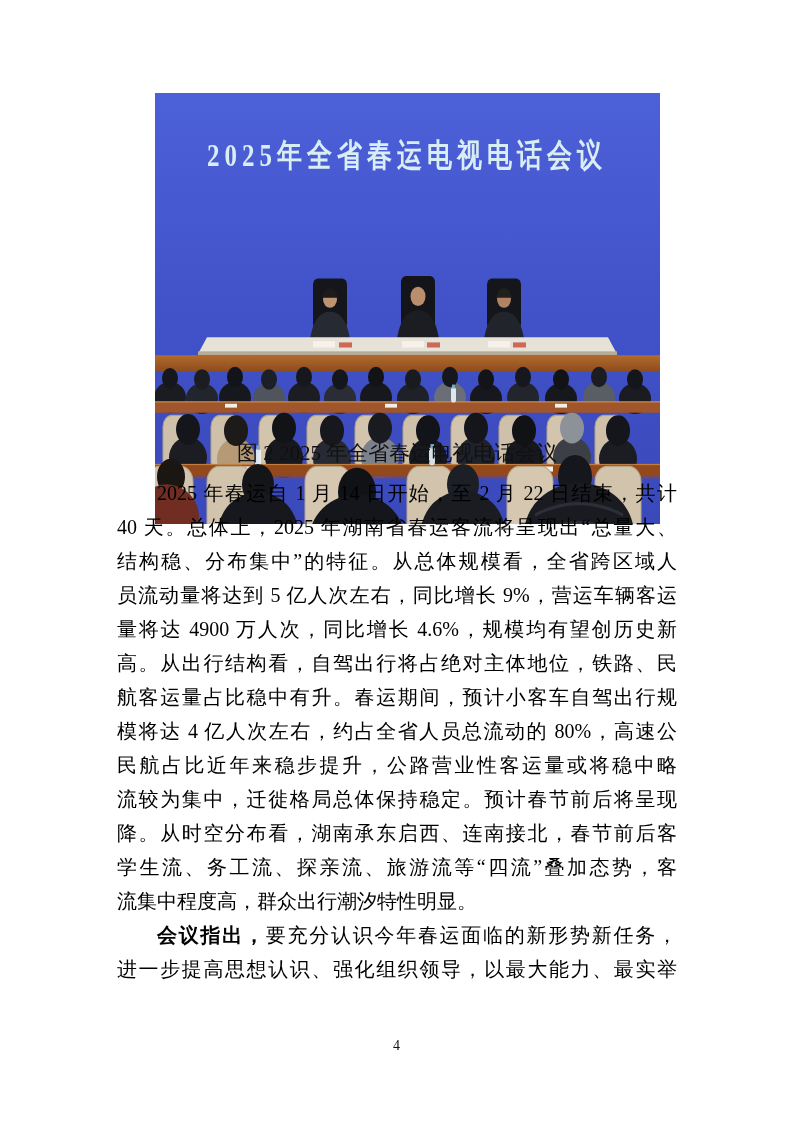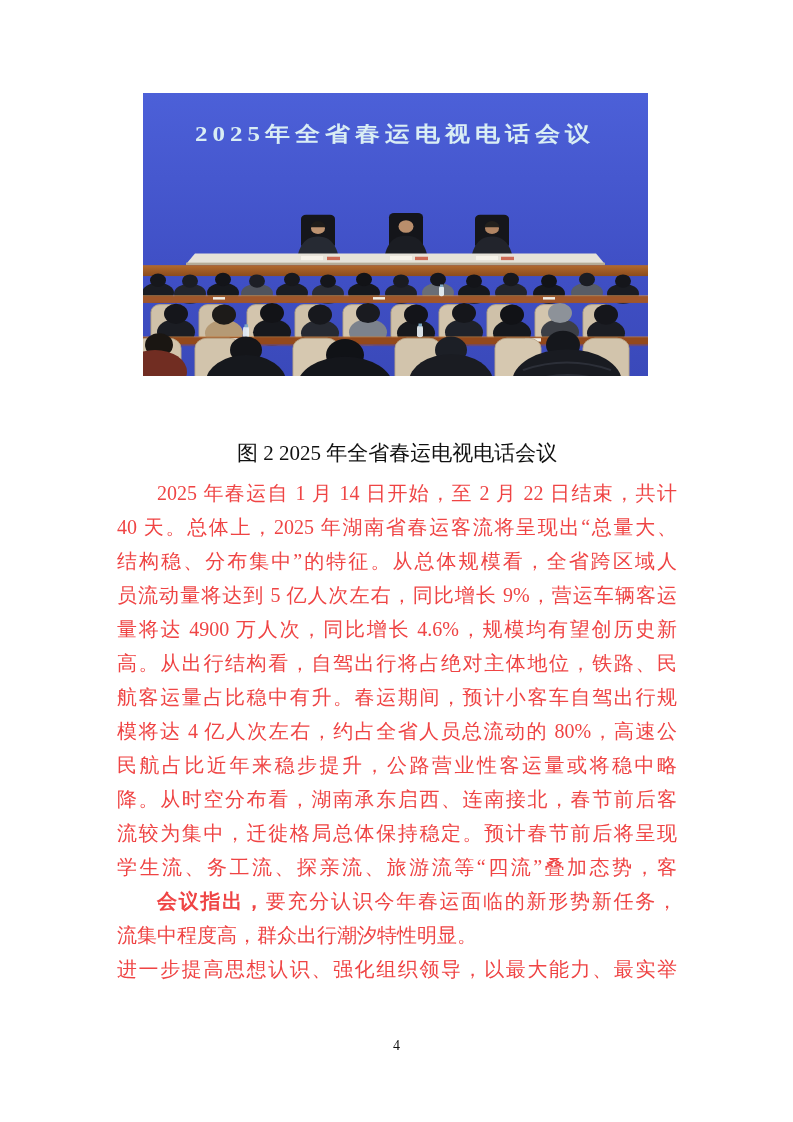--- a/index.html
+++ b/index.html
@@ -2,31 +2,31 @@
 <html><head>
 <meta charset="utf-8">
 <style>
   html,body { margin:0; padding:0; background:#ffffff; }
   .page {
     position:relative; width:793px; height:1122px; margin:0 auto;
     background:#ffffff; overflow:hidden;
     font-family:"Liberation Serif","DejaVu Serif",serif; color:#111;
   }
   .photo {
-    position:absolute; left:143px; top:93px; width:505px; height:283px;text-decoration:underline;
+    position:absolute; left:155px; top:93px; width:505px; height:431px;text-decoration:underline;
   }
   .photo svg { display:block; width:100%; height:100%; }
   .caption {
     position:absolute; left:117px; top:442px; width:560px;
     text-align:center; font-size:21px; line-height:22px; color:#111;
   }
   .bodytext { position:absolute; left:117px; top:476px; width:560px; }
   .line {
     font-size:20px; line-height:34px; height:34px;
-    text-align:justify; text-align-last:justify; color:#ef4444;
+    text-align:justify; text-align-last:justify; color:#000000;
   }
   .line.indent { text-indent:2em; }
   .line.para-end { text-align-last:left; }
   .bold-lead { font-weight:bold; font-family:"Liberation Sans","DejaVu Sans",sans-serif; }
   .pagenum {
     position:absolute; top:1038px; left:0; width:100%;
     text-align:center; font-size:14px; color:#111;
   }
 </style>
 </head>
@@ -199,25 +199,25 @@
   <div class="bodytext">
     <div class="line indent">2025 年春运自 1 月 14 日开始，至 2 月 22 日结束，共计</div>
     <div class="line">40 天。总体上，2025 年湖南省春运客流将呈现出“总量大、</div>
     <div class="line">结构稳、分布集中”的特征。从总体规模看，全省跨区域人</div>
     <div class="line">员流动量将达到 5 亿人次左右，同比增长 9%，营运车辆客运</div>
     <div class="line">量将达 4900 万人次，同比增长 4.6%，规模均有望创历史新</div>
     <div class="line">高。从出行结构看，自驾出行将占绝对主体地位，铁路、民</div>
     <div class="line">航客运量占比稳中有升。春运期间，预计小客车自驾出行规</div>
     <div class="line">模将达 4 亿人次左右，约占全省人员总流动的 80%，高速公</div>
     <div class="line">民航占比近年来稳步提升，公路营业性客运量或将稳中略</div>
+    <div class="line">流较为集中，迁徙格局总体保持稳定。预计春节前后将呈现</div>
     <div class="line">降。从时空分布看，湖南承东启西、连南接北，春节前后客</div>
-    <div class="line">流较为集中，迁徙格局总体保持稳定。预计春节前后将呈现</div>
     <div class="line">学生流、务工流、探亲流、旅游流等“四流”叠加态势，客</div>
+    <div class="line para-end">流集中程度高，群众出行潮汐特性明显。</div>
     <div class="line indent">
       <span class="bold-lead">会议指出，</span><span>要充分认识今年春运面临的新形势新任务，</span>
     </div>
-    <div class="line para-end">流集中程度高，群众出行潮汐特性明显。</div>
     <div class="line">进一步提高思想认识、强化组织领导，以最大能力、最实举</div>
   </div>
 
   <div class="pagenum">4</div>
 
 </div>
 
 </body></html>

